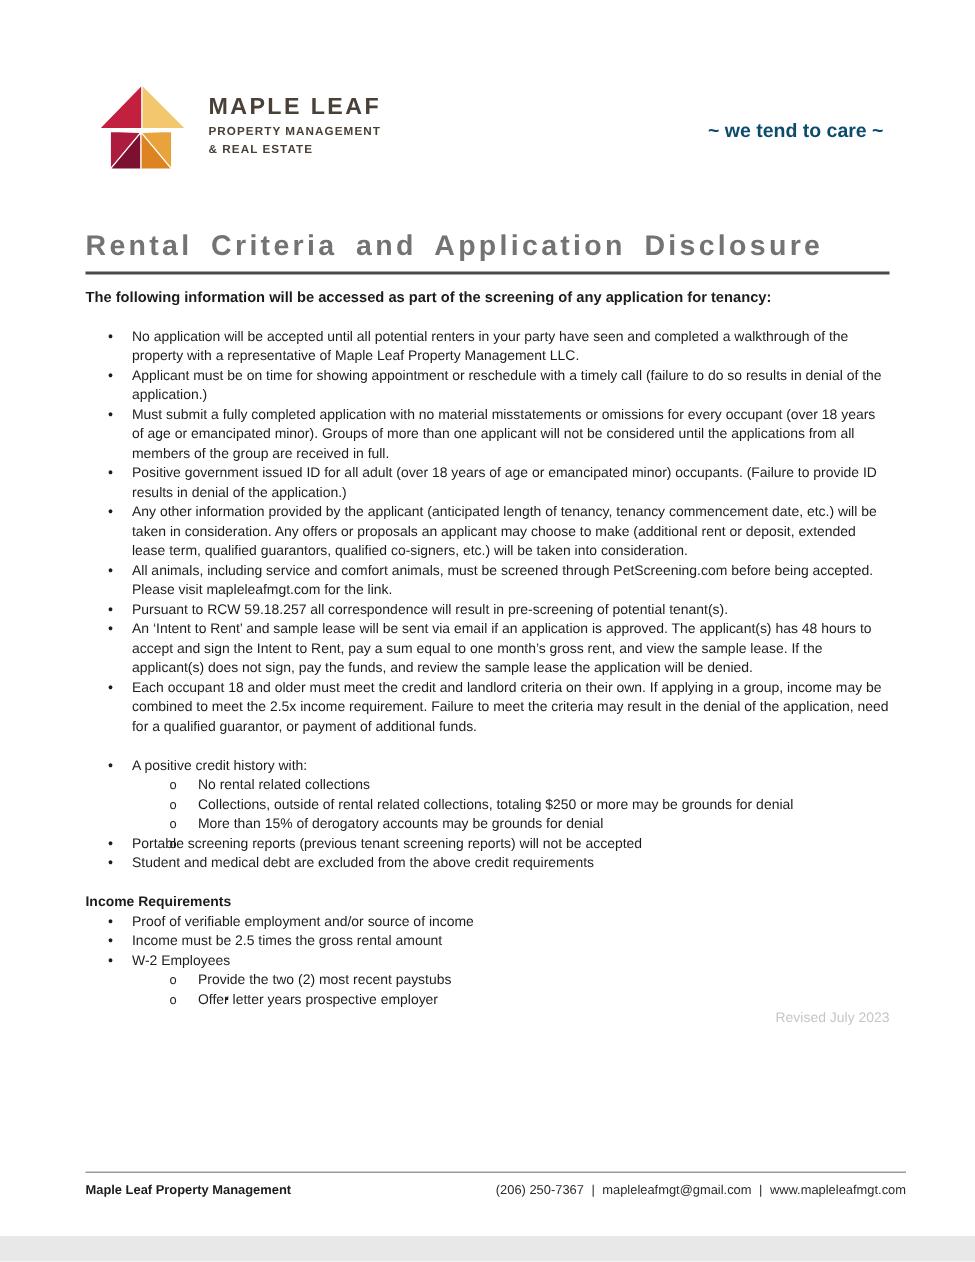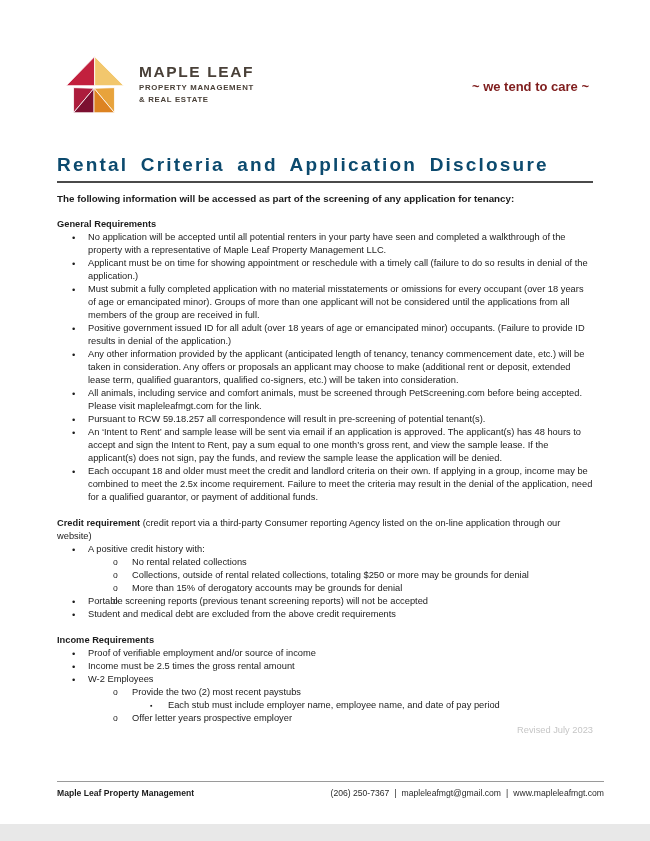--- a/index.html
+++ b/index.html
@@ -75,31 +75,30 @@
           <polygon points="19,88 50,51 50,88" stroke="#ffffff" stroke-width="1.2" fill="#7C1031"></polygon>
           <polygon points="50,51 81,50 81,88" stroke="#ffffff" stroke-width="1.2" fill="#E8A33C"></polygon>
           <polygon points="50,51 81,88 50,88" stroke="#ffffff" stroke-width="1.2" fill="#DD8321"></polygon>
         </svg>
         <div class="brand-text" style="color: rgb(73, 64, 56);">
           <div class="brand-name">MAPLE LEAF</div>
           <div class="brand-sub">PROPERTY MANAGEMENT</div>
           <div class="brand-sub">&amp; REAL ESTATE</div>
         </div>
       </div>
-      <div class="tagline" style="color: #7f1d1d; text-align: right;">~ we tend to care ~</div>
+      <div class="tagline" style="color: #0c4a6e; text-align: right;">~ we tend to care ~</div>
     </div>
 
-    <h1 class="doc-title" style="color: #0c4a6e;">Rental Criteria and Application Disclosure</h1>
+    <h1 class="doc-title" style="color: #737373;">Rental Criteria and Application Disclosure</h1>
     <hr class="title-rule">
 
     <p class="intro">The following information will be accessed as part of the screening of any application for tenancy:</p>
 
     <div id="sections">
         <section>
-          <p class="sec-heading"><span class="bold">General Requirements</span></p>
           <div class="li lv1">
             <span class="marker">•</span>
             <span class="txt">No application will be accepted until all potential renters in your party have seen and completed a walkthrough of the property with a representative of Maple Leaf Property Management LLC.</span>
           </div>
           <div class="li lv1">
             <span class="marker">•</span>
             <span class="txt">Applicant must be on time for showing appointment or reschedule with a timely call (failure to do so results in denial of the application.)</span>
           </div>
           <div class="li lv1">
             <span class="marker">•</span>
@@ -124,21 +123,20 @@
           <div class="li lv1">
             <span class="marker">•</span>
             <span class="txt">An ‘Intent to Rent’ and sample lease will be sent via email if an application is approved. The applicant(s) has 48 hours to accept and sign the Intent to Rent, pay a sum equal to one month’s gross rent, and view the sample lease. If the applicant(s) does not sign, pay the funds, and review the sample lease the application will be denied.</span>
           </div>
           <div class="li lv1">
             <span class="marker">•</span>
             <span class="txt">Each occupant 18 and older must meet the credit and landlord criteria on their own. If applying in a group, income may be combined to meet the 2.5x income requirement.  Failure to meet the criteria may result in the denial of the application, need for a qualified guarantor, or payment of additional funds.</span>
           </div>
         </section>
         <section>
-          <p class="sec-heading"><span class="bold">Credit requirement</span><span> (credit report via a third-party Consumer reporting Agency listed on the on-line application through our website)</span></p>
           <div class="li lv1">
             <span class="marker">•</span>
             <span class="txt">A positive credit history with:</span>
           </div>
           <div class="li lv2">
             <span class="marker">o</span>
             <span class="txt">No rental related collections</span>
           </div>
           <div class="li lv2">
             <span class="marker">o</span>
@@ -173,21 +171,20 @@
           <div class="li lv1">
             <span class="marker">•</span>
             <span class="txt">W-2 Employees</span>
           </div>
           <div class="li lv2">
             <span class="marker">o</span>
             <span class="txt">Provide the two (2) most recent paystubs</span>
           </div>
           <div class="li lv3">
             <span class="marker">▪</span>
-            <span class="txt">Each stub must include employer name, employee name, and date of pay period</span>
           </div>
           <div class="li lv2">
             <span class="marker">o</span>
             <span class="txt">Offer letter years prospective employer</span>
           </div>
         </section>
       </div>
 
     <div class="revised" style="color: rgb(198, 198, 198);">Revised July 2023</div>
   </div>

